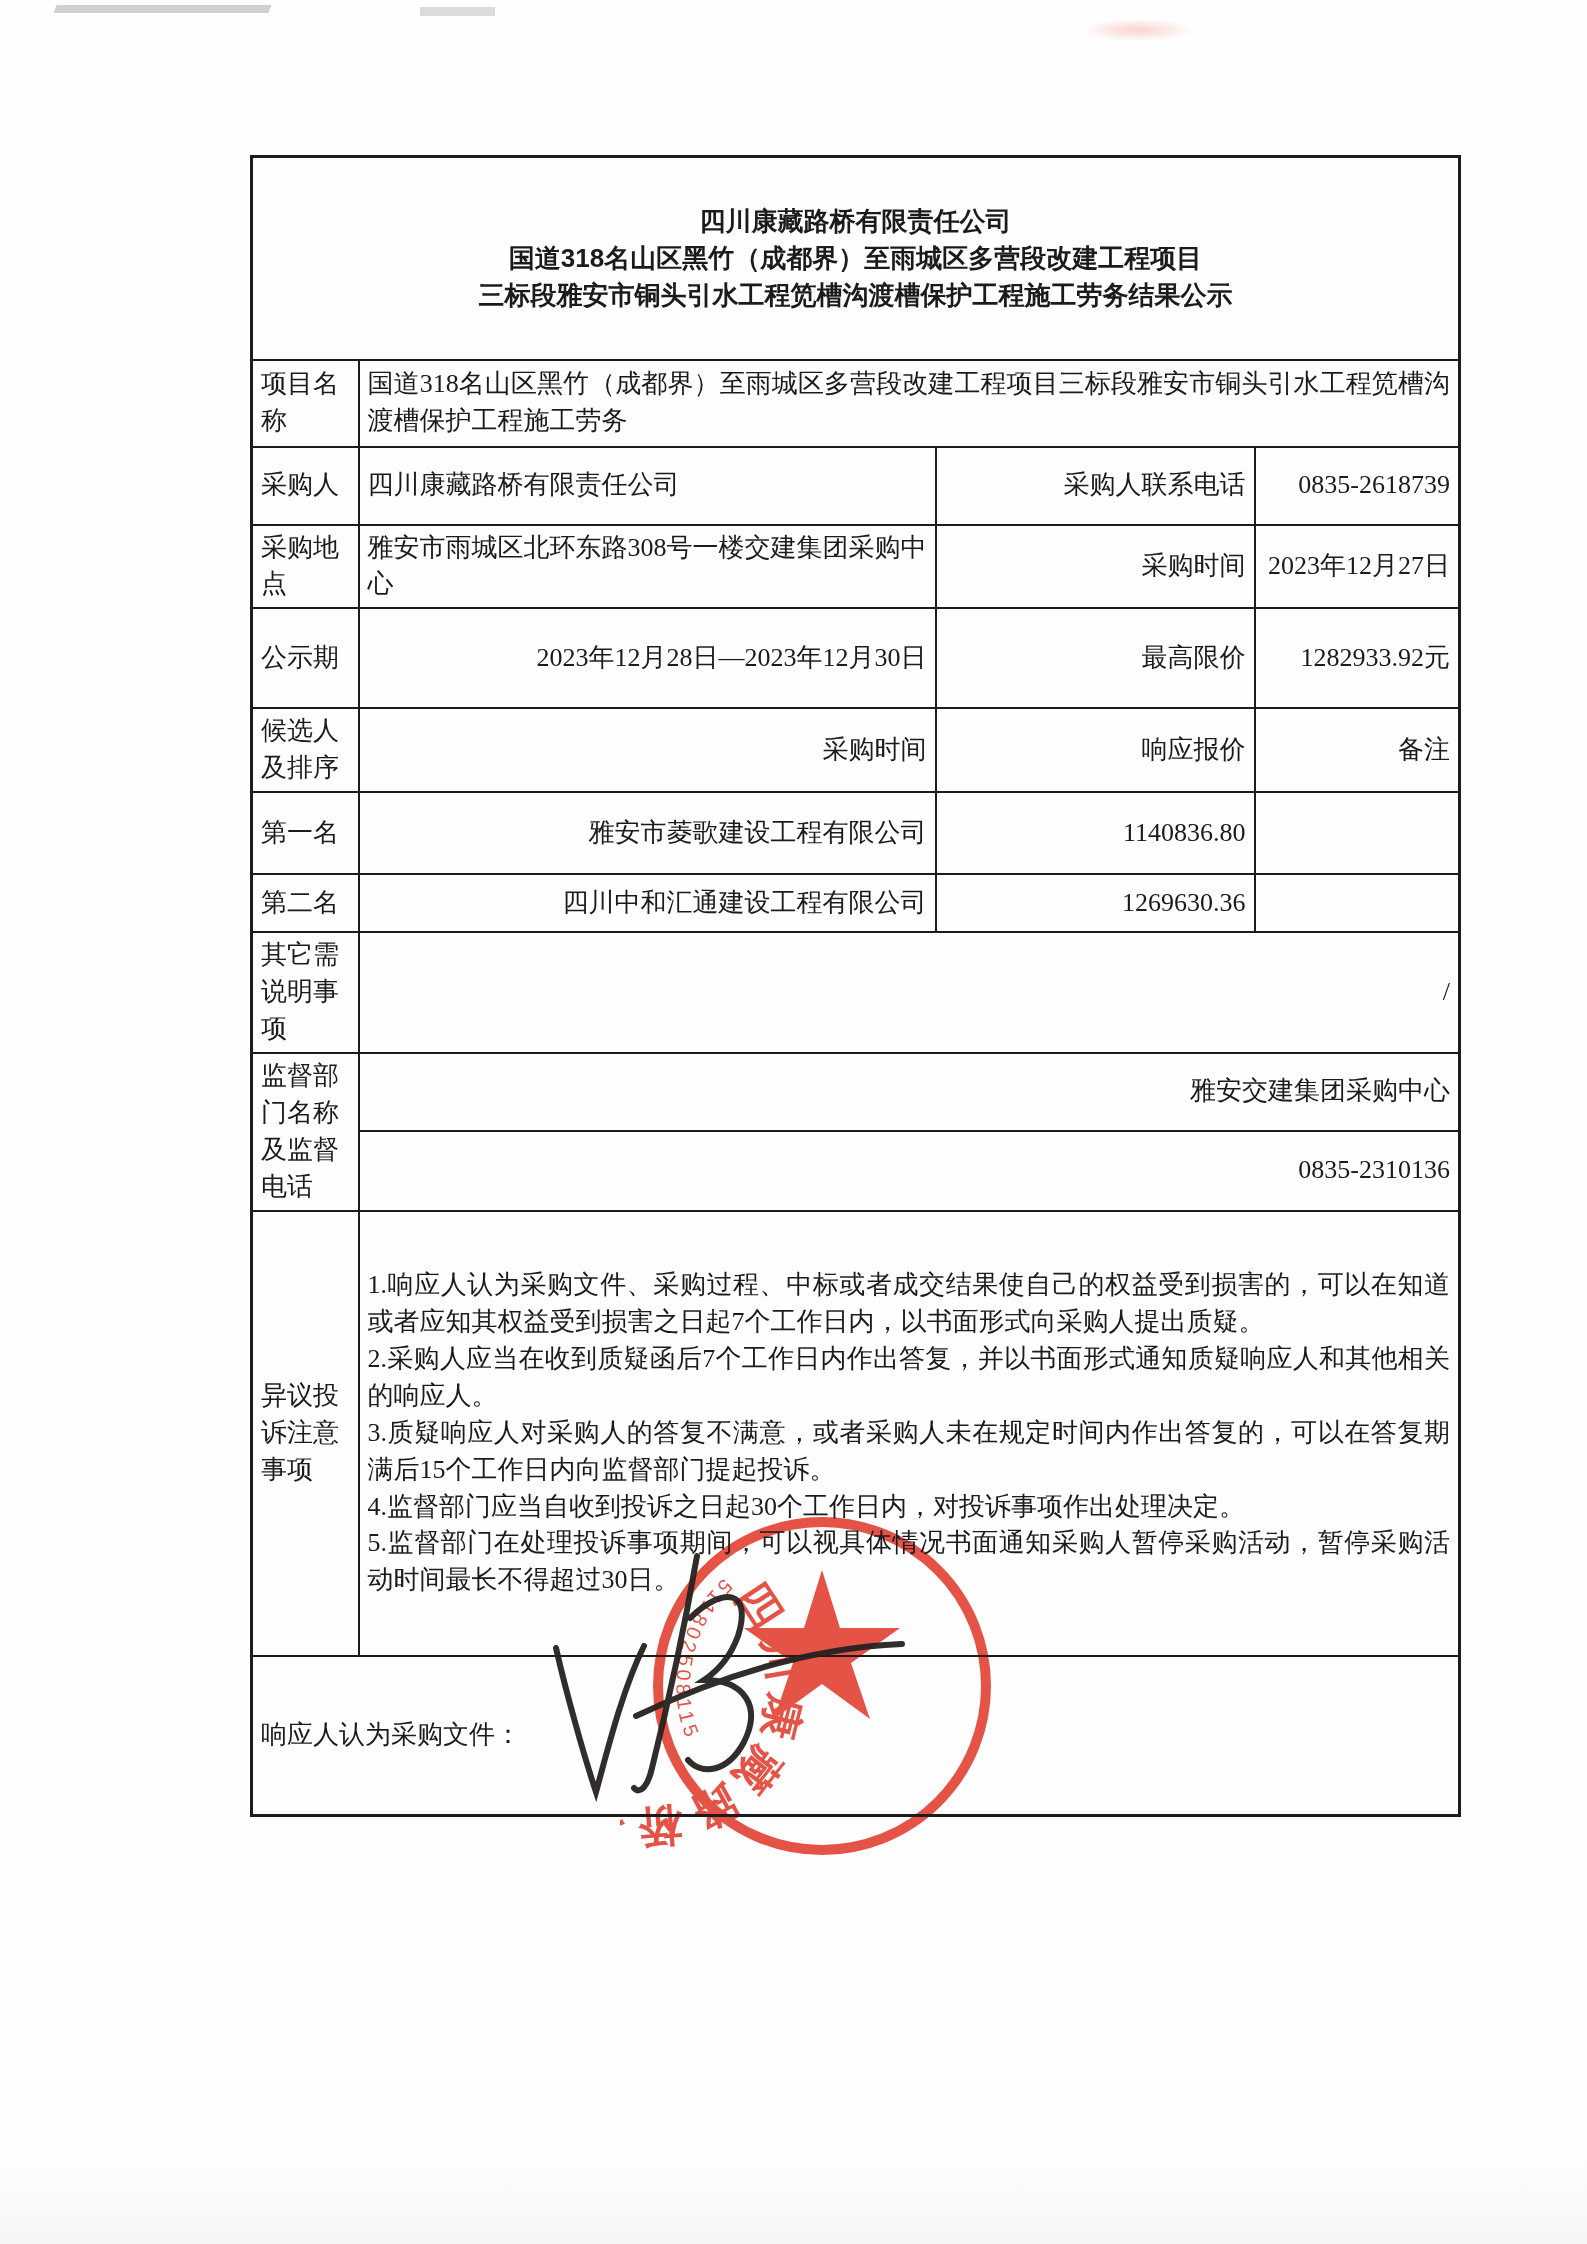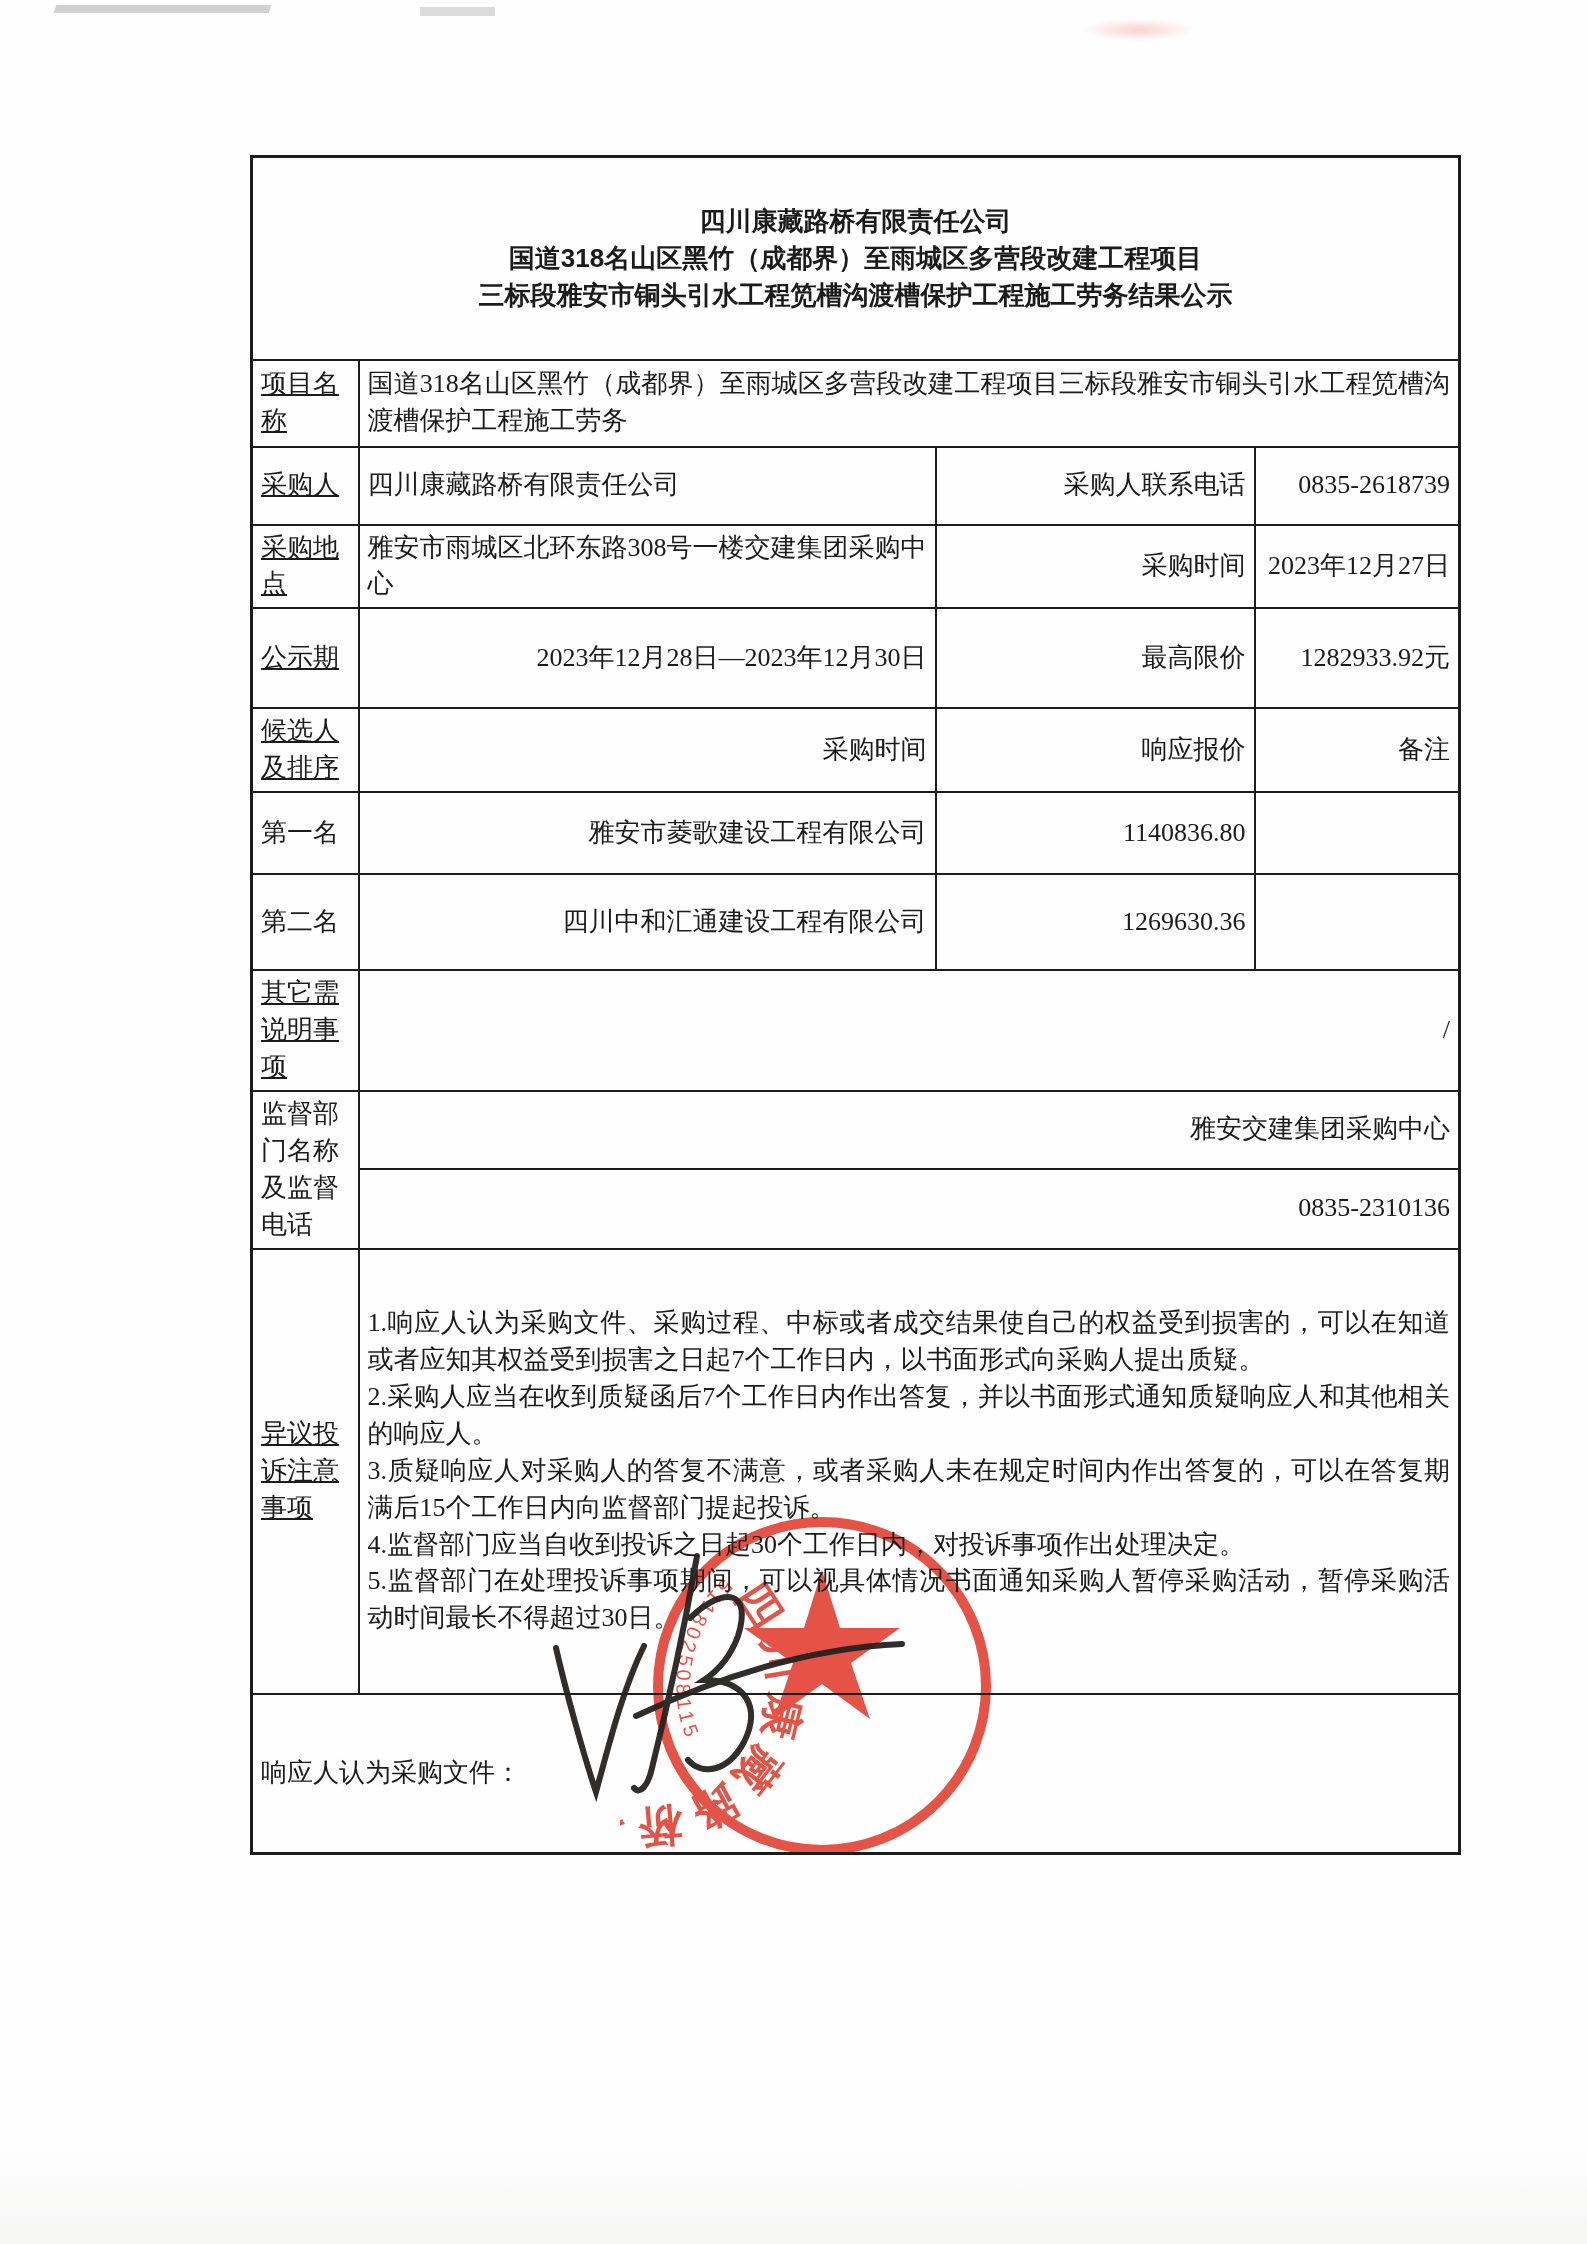--- a/index.html
+++ b/index.html
@@ -31,21 +31,21 @@
   }
   td.title-cell{
     text-align:center;
     font-family:"Liberation Sans","DejaVu Sans",sans-serif;
     font-weight:bold;
     font-size:32px;
     line-height:40px;
     vertical-align:middle;
     padding:0 10px;
   }
-  td.label{padding-left:7px;padding-right:4px;text-decoration:underline;}
+  td.label{padding-left:7px;padding-right:4px;}
   td.label-c{text-align:left;padding-left:4px;padding-right:4px;}
   .c{text-align:right;}
   .j{text-align:justify;}
   td.para-cell{font-size:25px;line-height:37px;padding:6px 8px;}
   td.sign-cell{font-size:27px;padding-left:8px;}
   
   svg.overlay{position:absolute;pointer-events:none;}
   
   .artifact{position:absolute;pointer-events:none;}
   .a-gray1{left:55px;top:5px;width:215px;height:8px;background:#9a9a9a;opacity:.45;transform:skewX(-20deg);}
@@ -132,21 +132,21 @@
       <td class="c">备注</td>
     </tr>
 
     <tr style="height:82px">
       <td class="label-c">第一名</td>
       <td class="c">雅安市菱歌建设工程有限公司</td>
       <td class="c">1140836.80</td>
       <td class="c"></td>
     </tr>
 
-    <tr style="height:96px">
+    <tr style="height:58px">
       <td class="label-c">第二名</td>
       <td class="c">四川中和汇通建设工程有限公司</td>
       <td class="c">1269630.36</td>
       <td class="c"></td>
     </tr>
 
     <tr style="height:101px">
       <td class="label">其它需说明事项</td>
       <td class="c" colspan="3">/</td>
     </tr>

